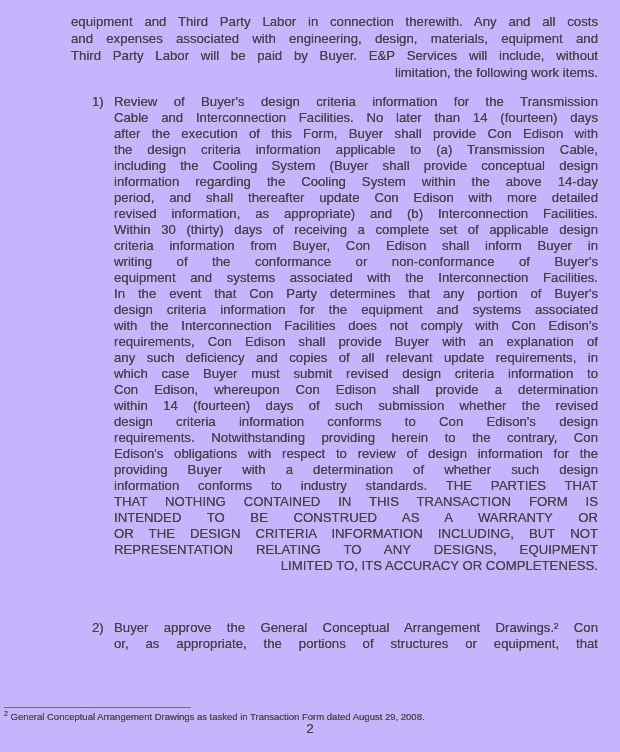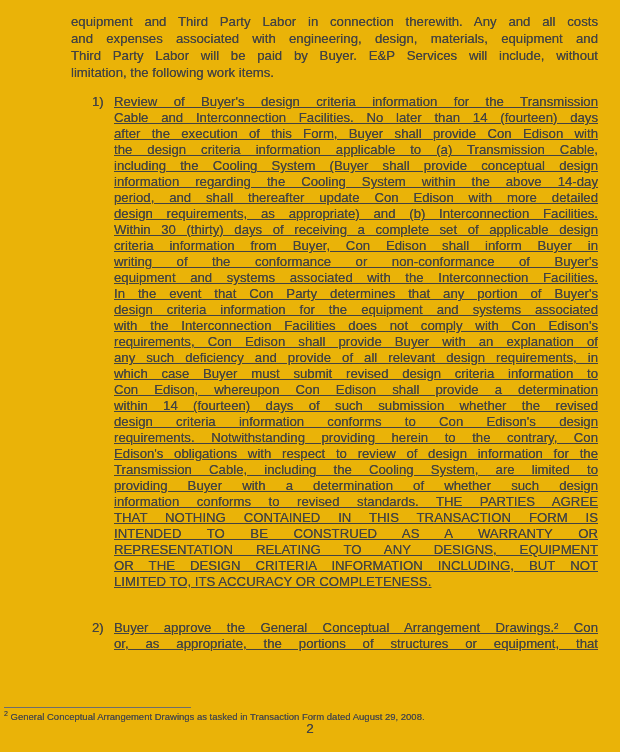--- a/index.html
+++ b/index.html
@@ -4,21 +4,21 @@
 <style>
   html, body {
     margin: 0;
     padding: 0;
     background: #e8e8e6;
   }
   .page {
     position: relative;
     width: 620px;
     height: 752px;
-    background: #eab308;
+    background: #c4b5fd;
     overflow: hidden;
     font-family: "Liberation Sans", "DejaVu Sans", sans-serif;
     color: #434343;
     text-shadow: 0 0 0.6px rgba(67,67,67,0.85);
   }
   .intro {
     position: absolute;
     left: 71px;
     top: 13px;
     width: 527px;
@@ -34,25 +34,24 @@
     line-height: 16px;
   }
   .list-item.item-1 { top: 94px; }
   .list-item.item-2 { top: 620px; }
   .marker {
     flex: 0 0 22px;
     width: 22px;
   }
   .item-body {
     width: 484px;
-    text-decoration: underline;
   }
   .tline {
     
-    text-align: left;
+    text-align: right;
   }
   .tline.just {
     text-align: justify;
     text-align-last: justify;
   }
   .footnote-rule {
     position: absolute;
     left: 4px;
     top: 707px;
     width: 187px;
@@ -98,43 +97,42 @@
   <div class="list-item item-1">
     <div class="marker">1)</div>
     <div class="item-body">
         <div class="tline just">Review of Buyer's design criteria information for the Transmission</div>
         <div class="tline just">Cable and Interconnection Facilities. No later than 14 (fourteen) days</div>
         <div class="tline just">after the execution of this Form, Buyer shall provide Con Edison with</div>
         <div class="tline just">the design criteria information applicable to (a) Transmission Cable,</div>
         <div class="tline just">including the Cooling System (Buyer shall provide conceptual design</div>
         <div class="tline just">information regarding the Cooling System within the above 14-day</div>
         <div class="tline just">period, and shall thereafter update Con Edison with more detailed</div>
-        <div class="tline just">design requirements, as appropriate) and (b) Interconnection Facilities.</div>
+        <div class="tline just">revised information, as appropriate) and (b) Interconnection Facilities.</div>
         <div class="tline just">Within 30 (thirty) days of receiving a complete set of applicable design</div>
         <div class="tline just">criteria information from Buyer, Con Edison shall inform Buyer in</div>
         <div class="tline just">writing of the conformance or non-conformance of Buyer's</div>
         <div class="tline just">equipment and systems associated with the Interconnection Facilities.</div>
         <div class="tline just">In the event that Con Party determines that any portion of Buyer's</div>
         <div class="tline just">design criteria information for the equipment and systems associated</div>
         <div class="tline just">with the Interconnection Facilities does not comply with Con Edison's</div>
         <div class="tline just">requirements, Con Edison shall provide Buyer with an explanation of</div>
-        <div class="tline just">any such deficiency and provide of all relevant design requirements, in</div>
+        <div class="tline just">any such deficiency and copies of all relevant update requirements, in</div>
         <div class="tline just">which case Buyer must submit revised design criteria information to</div>
         <div class="tline just">Con Edison, whereupon Con Edison shall provide a determination</div>
         <div class="tline just">within 14 (fourteen) days of such submission whether the revised</div>
         <div class="tline just">design criteria information conforms to Con Edison's design</div>
         <div class="tline just">requirements. Notwithstanding providing herein to the contrary, Con</div>
         <div class="tline just">Edison's obligations with respect to review of design information for the</div>
-        <div class="tline just">Transmission Cable, including the Cooling System, are limited to</div>
         <div class="tline just">providing Buyer with a determination of whether such design</div>
-        <div class="tline just">information conforms to revised standards. THE PARTIES AGREE</div>
+        <div class="tline just">information conforms to industry standards. THE PARTIES THAT</div>
         <div class="tline just">THAT NOTHING CONTAINED IN THIS TRANSACTION FORM IS</div>
         <div class="tline just">INTENDED TO BE CONSTRUED AS A WARRANTY OR</div>
+        <div class="tline just">OR THE DESIGN CRITERIA INFORMATION INCLUDING, BUT NOT</div>
         <div class="tline just">REPRESENTATION RELATING TO ANY DESIGNS, EQUIPMENT</div>
-        <div class="tline just">OR THE DESIGN CRITERIA INFORMATION INCLUDING, BUT NOT</div>
         <div class="tline">LIMITED TO, ITS ACCURACY OR COMPLETENESS.</div>
       </div>
   </div>
 
   <div class="list-item item-2">
     <div class="marker">2)</div>
     <div class="item-body">
         <div class="tline just">Buyer approve the General Conceptual Arrangement Drawings.² Con</div>
         <div class="tline just">or, as appropriate, the portions of structures or equipment, that</div>
       </div>

